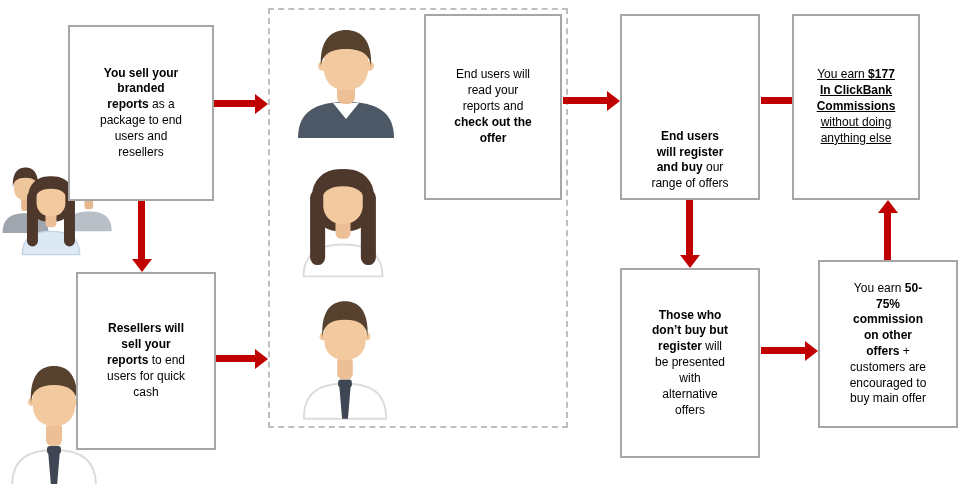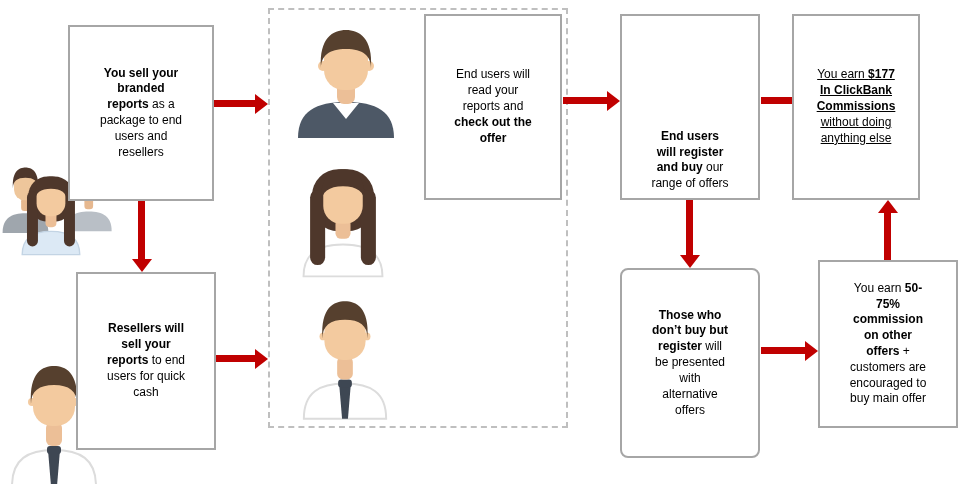--- a/index.html
+++ b/index.html
@@ -69,21 +69,21 @@
   </div>
 
   <div class="box" style="left:620px; top:14px; width:140px; height:186px;align-items:flex-end;">
     <div><span class="b">End users will register and buy</span><span> our range of offers</span></div>
   </div>
 
   <div class="box" style="left:792px; top:14px; width:128px; height:186px;text-decoration:underline;">
     <div><span>You earn </span><span class="b">$177 In ClickBank Commissions</span><span> </span><span class="u">without</span><span> doing anything else</span></div>
   </div>
 
-  <div class="box" style="left:620px; top:268px; width:140px; height:190px;border-radius:8px;">
+  <div class="box" style="left:620px; top:268px; width:140px; height:190px;">
     <div><span class="b">Those who don’t buy but register</span><span> will be presented with alternative offers</span></div>
   </div>
 
   <div class="box" style="left:818px; top:260px; width:140px; height:168px;">
     <div><span>You earn </span><span class="b">50-75% commission on other offers</span><span> + customers are encouraged to buy main offer</span></div>
   </div>
 
   <div class="arrow h" style="left:214px; top:100px; width:41px;"></div>
   <div class="arrow v down" style="left:138px; top:201px; height:58px;"></div>
   <div class="arrow h" style="left:216px; top:355px; width:39px;"></div>

